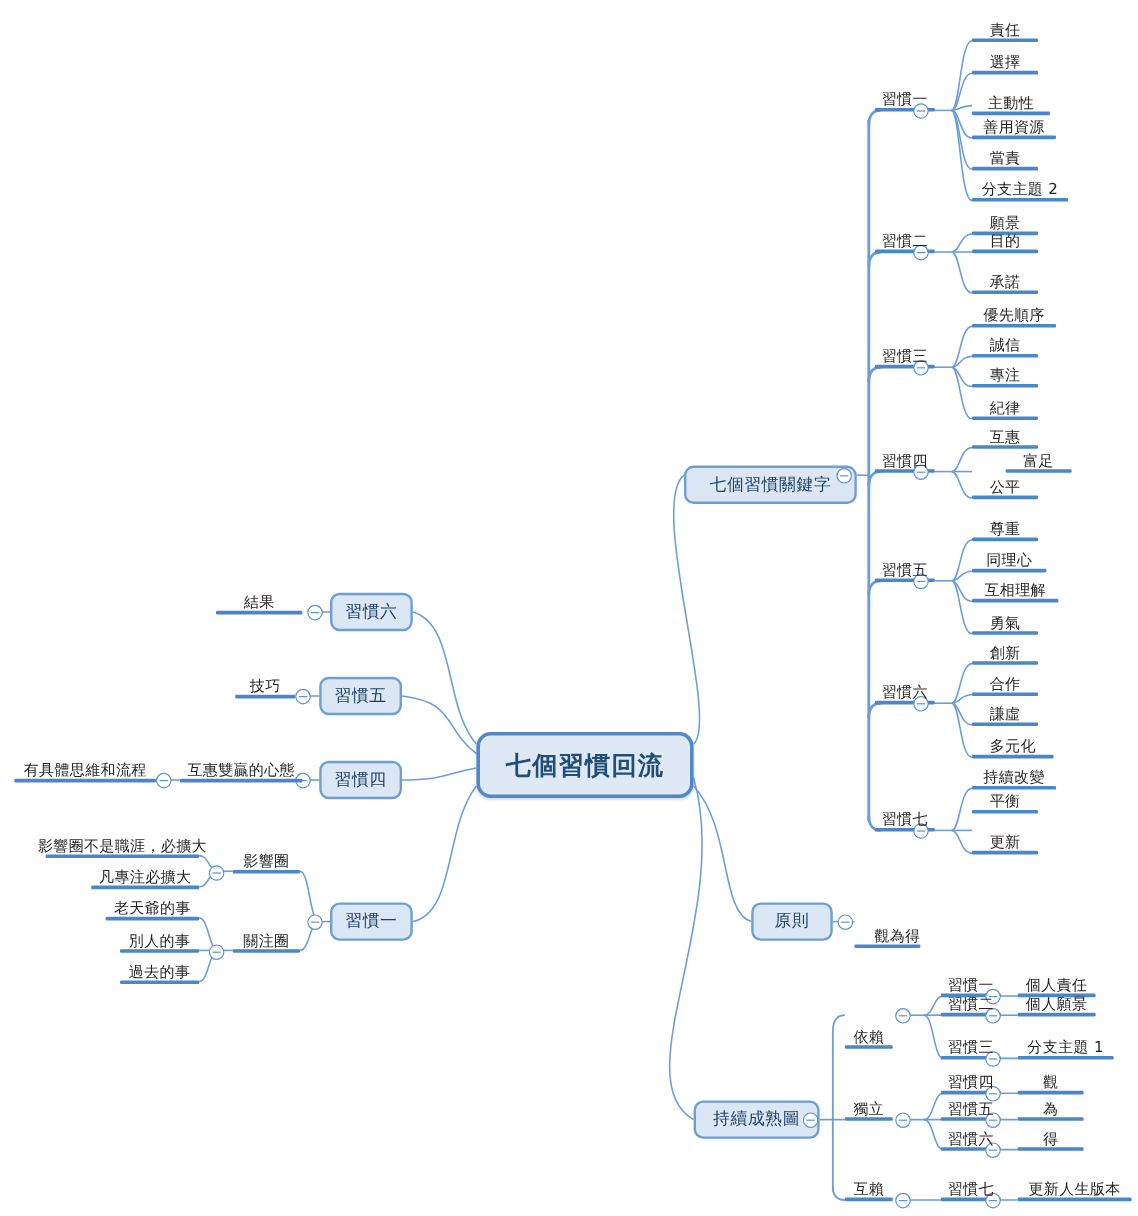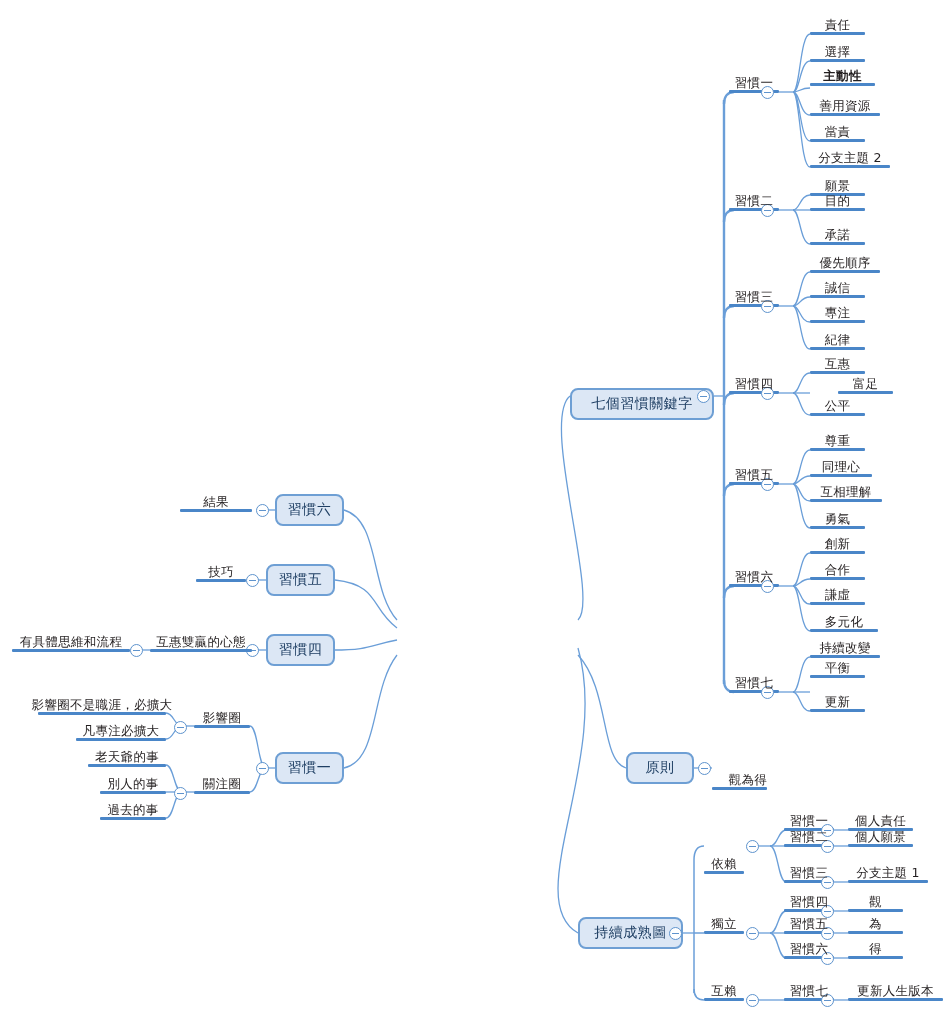--- a/index.html
+++ b/index.html
@@ -221,20 +221,23 @@
       <path d="M182 726 C 174 726, 174 713, 166 713"></path>
       <path d="M182 726 C 174 726, 174 739, 166 739"></path>
 
       <path d="M194 792 L 182 792"></path>
       <path d="M182 792 C 174 792, 174 765, 166 765"></path>
       <path d="M182 792 C 176 792, 174 792, 166 792"></path>
       <path d="M182 792 C 174 792, 174 818, 166 818"></path>
     </g>
   </svg>
 
+  <div class="node root-node" style="left:397px; top:610px; width:181px; height:55px;">
+    <span>七個習慣回流</span>
+  </div>
 
   <div class="node box-node" style="left:570px; top:388px; width:144px; height:32px;">
     <span>七個習慣關鍵字</span>
   </div>
   <div class="toggle" style="left:697px; top:390px;"></div>
 
   <div class="node bar-node" style="left:729px; top:75px; width:50px; height:18px;">
     <span class="bar" style="width:50px;"></span>
     <span class="txt">習慣一</span>
   </div>
@@ -277,21 +280,21 @@
   <div class="toggle" style="left:761px; top:686px;"></div>
 
   <div class="node bar-node" style="left:810px; top:17px; width:55px; height:18px;">
     <span class="bar" style="width:55px;"></span>
       <span class="txt">責任</span>
   </div>
   <div class="node bar-node" style="left:810px; top:44px; width:55px; height:18px;">
     <span class="bar" style="width:55px;"></span>
       <span class="txt">選擇</span>
   </div>
-  <div class="node bar-node" style="left:810px; top:68px; width:65px; height:18px;font-weight:bold;">
+  <div class="node bar-node" style="left:810px; top:78px; width:65px; height:18px;">
     <span class="bar" style="width:65px;"></span>
       <span class="txt">主動性</span>
   </div>
   <div class="node bar-node" style="left:810px; top:98px; width:70px; height:18px;">
     <span class="bar" style="width:70px;"></span>
       <span class="txt">善用資源</span>
   </div>
   <div class="node bar-node" style="left:810px; top:124px; width:55px; height:18px;">
     <span class="bar" style="width:55px;"></span>
       <span class="txt">當責</span>

